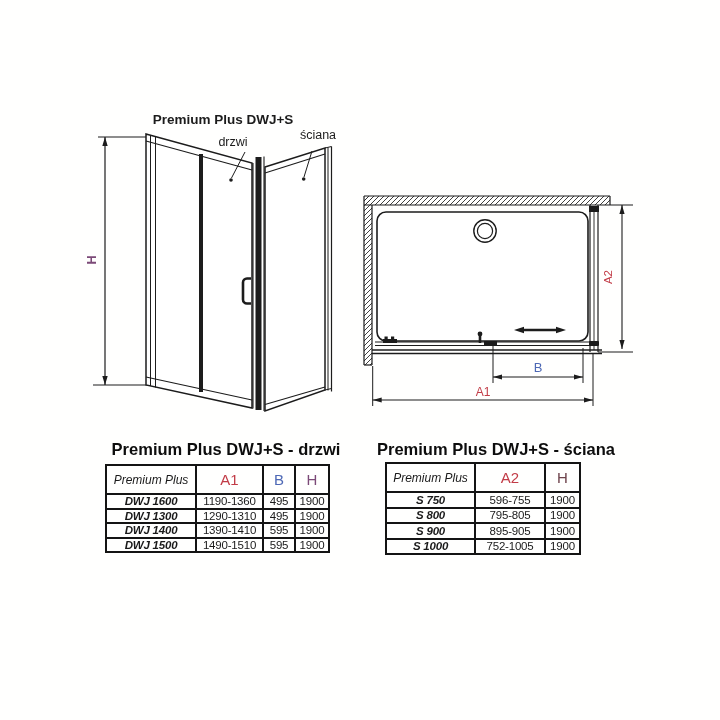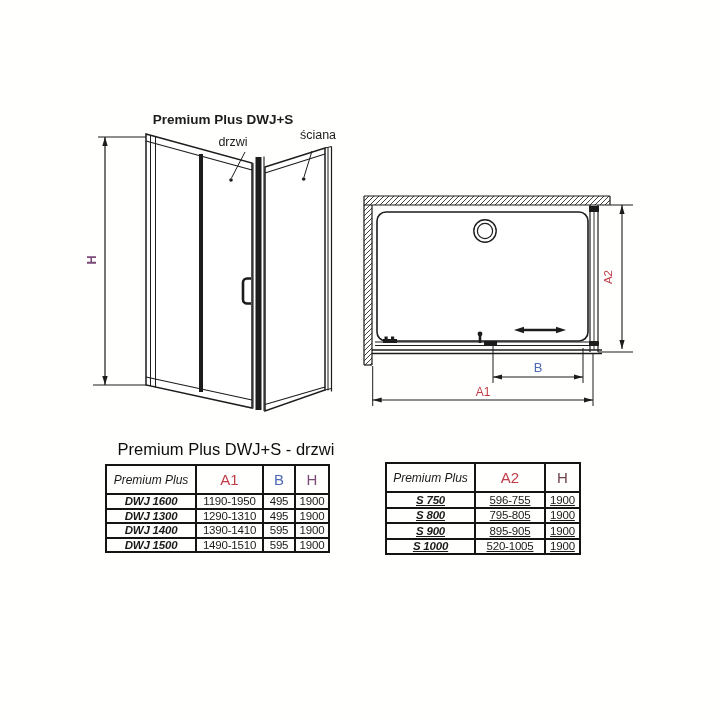--- a/index.html
+++ b/index.html
@@ -18,21 +18,21 @@
   .ink-fill{fill:var(--ink,#1c1c1c);stroke:none;}
   .glass{fill:#ffffff;}
   .diag-title{font-size:13.5px;font-weight:bold;}
   .callout{font-size:12.5px;}
   .dim-red{fill:var(--dim-red,#c23c47);}
   .dim-blue{fill:var(--dim-blue,#4d68b5);}
   .dim-purple{fill:var(--dim-purple,#7c4a78);}
 
   .tbl-title{
     position:absolute;width:272px;text-align:center;
-    font-size:16.5px;font-weight:normal;color:#0d0d0d;white-space:nowrap;
+    font-size:16.5px;font-weight:bold;color:#0d0d0d;white-space:nowrap;
   }
   #door-title{left:90px;top:440px;}
   #wall-title{left:360px;top:440px;}
 
   table{position:absolute;border-collapse:collapse;table-layout:fixed;background:#fffffe;}
   th,td{
     border:2px solid var(--table-border,#141414);
     text-align:center;vertical-align:middle;padding:0;overflow:hidden;
     color:#1a1a1a;
     margin-left:24px;
@@ -50,21 +50,21 @@
   #door-table th:nth-child(4){width:32px;}
   #door-table td{height:12.5px;}
   #door-table th:nth-child(2){color:var(--dim-red,#c23c47);}
   #door-table th:nth-child(3){color:var(--dim-blue,#4d68b5);}
   #door-table th:nth-child(4){color:var(--dim-purple,#7c4a78);}
 
   #wall-table{left:385px;top:462px;width:188px;}
   #wall-table th:nth-child(1){width:87px;}
   #wall-table th:nth-child(2){width:68px;}
   #wall-table th:nth-child(3){width:33px;}
-  #wall-table td{height:13.5px;text-decoration:underline;}
+  #wall-table td{height:13.5px;}
   #wall-table th:nth-child(2){color:var(--dim-red,#c23c47);}
   #wall-table th:nth-child(3){color:var(--dim-maroon,#6e434b);}
 </style>
 </head>
 <body>
 
 <div class="page">
 
   <svg id="front-svg" class="diagram" width="300" height="330" viewBox="0 0 300 330">
 
@@ -205,21 +205,21 @@
         <tr>
           <th class="col-0">Premium Plus</th>
           <th class="col-1 dim-head">A1</th>
           <th class="col-2 dim-head">B</th>
           <th class="col-3 dim-head">H</th>
         </tr>
       </thead>
     <tbody>
         <tr>
           <td class="col-0">DWJ 1600</td>
-          <td class="col-1">1190-1950</td>
+          <td class="col-1">1190-1360</td>
           <td class="col-2">495</td>
           <td class="col-3">1900</td>
         </tr>
         <tr>
           <td class="col-0">DWJ 1300</td>
           <td class="col-1">1290-1310</td>
           <td class="col-2">495</td>
           <td class="col-3">1900</td>
         </tr>
         <tr>
@@ -230,20 +230,21 @@
         </tr>
         <tr>
           <td class="col-0">DWJ 1500</td>
           <td class="col-1">1490-1510</td>
           <td class="col-2">595</td>
           <td class="col-3">1900</td>
         </tr>
       </tbody>
   </table>
 
+  <div id="wall-title" class="tbl-title">Premium Plus DWJ+S - ściana</div>
   <table id="wall-table">
     <thead>
         <tr>
           <th class="col-0">Premium Plus</th>
           <th class="col-1 dim-head">A2</th>
           <th class="col-2 dim-head">H</th>
         </tr>
       </thead>
     <tbody>
         <tr>
@@ -256,19 +257,19 @@
           <td class="col-1">795-805</td>
           <td class="col-2">1900</td>
         </tr>
         <tr>
           <td class="col-0">S 900</td>
           <td class="col-1">895-905</td>
           <td class="col-2">1900</td>
         </tr>
         <tr>
           <td class="col-0">S 1000</td>
-          <td class="col-1">520-1005</td>
+          <td class="col-1">752-1005</td>
           <td class="col-2">1900</td>
         </tr>
       </tbody>
   </table>
 
 </div>
 
 </body></html>

